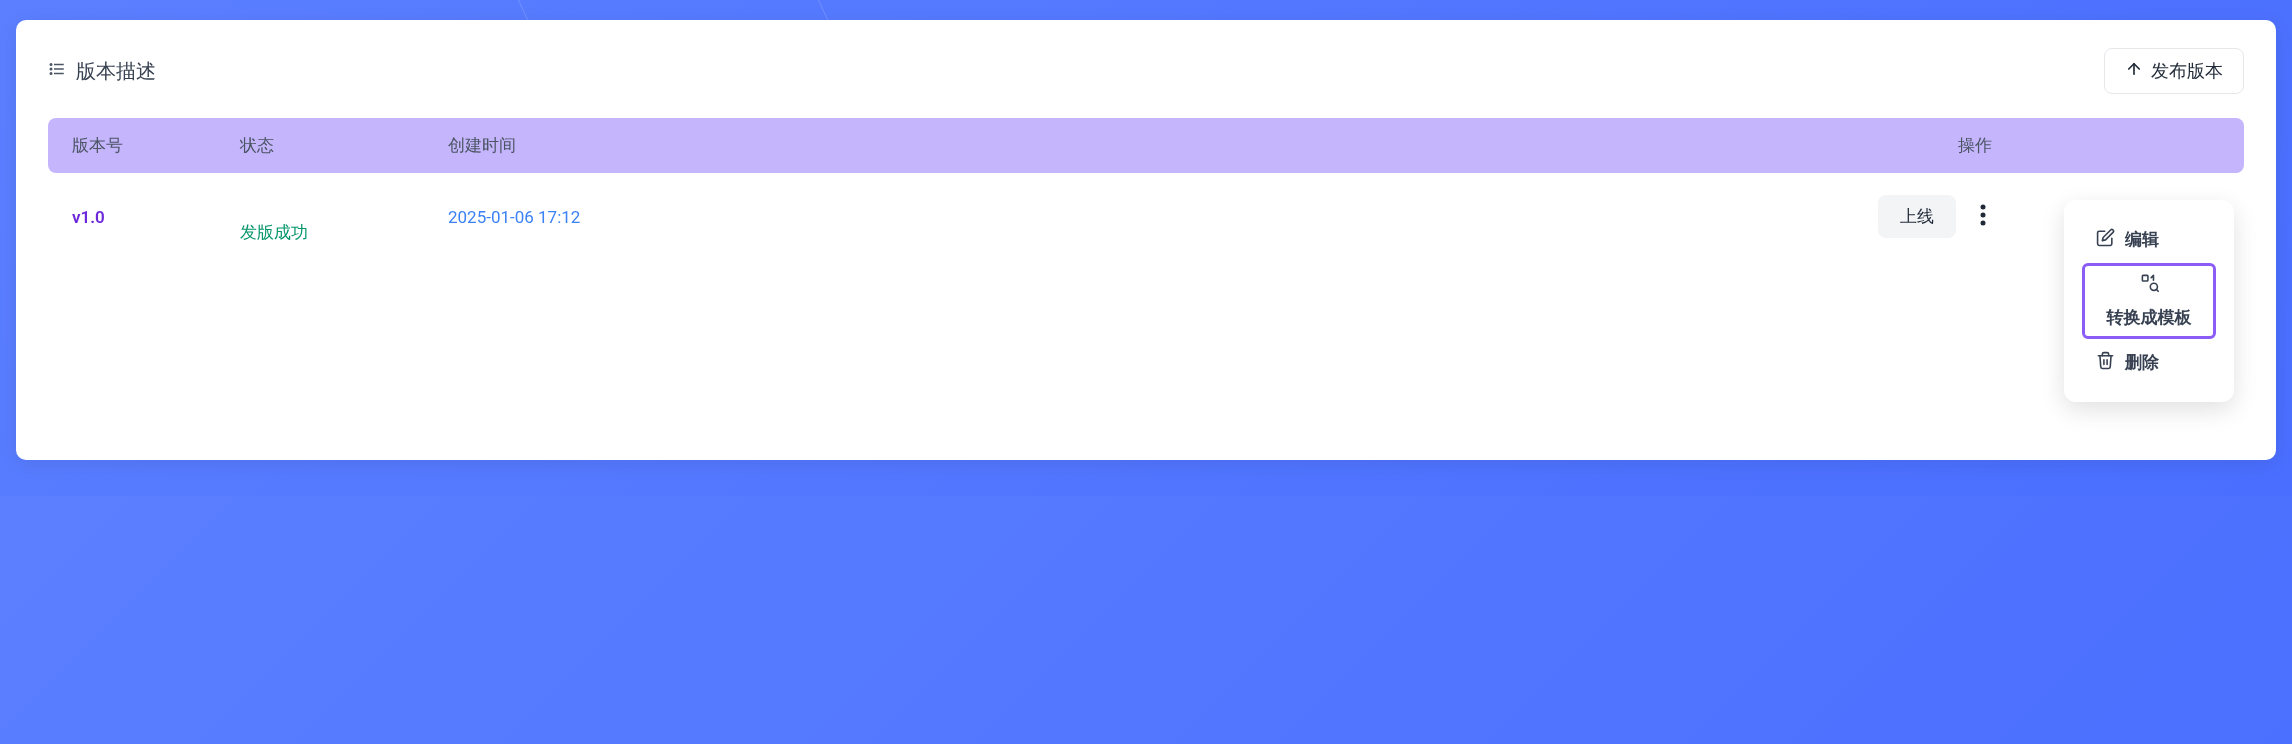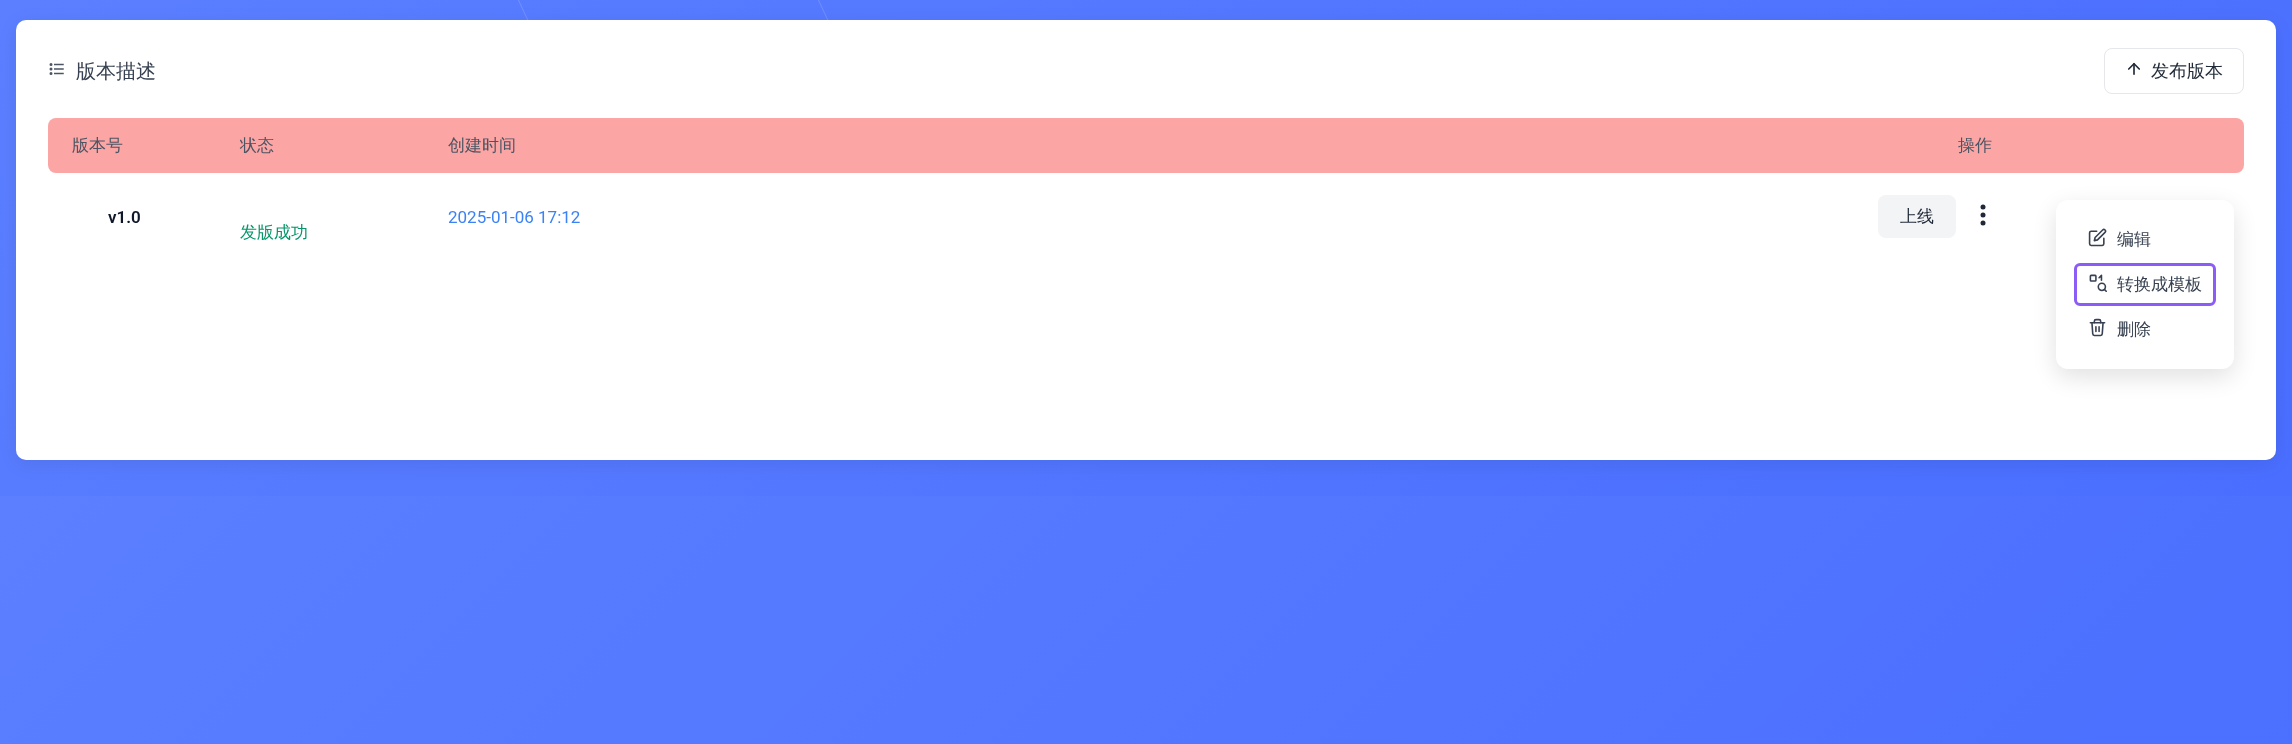--- a/index.html
+++ b/index.html
@@ -73,42 +73,42 @@
       height: 18px;
       color: #1f2937;
     }
 
     .table-wrap {
       width: 100%;
     }
     .thead-row {
       display: grid;
       grid-template-columns: 160px 200px 260px 1fr 220px;
-      background: #fca5a5;
+      background: #c4b5fd;
       border-radius: 8px;
       padding: 16px 24px;
       gap: 8px;
     }
     .thead-cell {
       font-size: 17px;
       font-weight: 500;
       color: #4b5563;
     }
     .tbody-row {
       display: grid;
       grid-template-columns: 160px 200px 260px 1fr 220px;
       padding: 16px 24px;
       align-items: center;
       gap: 8px;
     }
     .cell {
       font-size: 17px;
       color: #3b82f6;
     }
-    .version-cell { font-weight: 600; color: #0f172a; margin-left: 36px; }
+    .version-cell { font-weight: 600; color: #6d28d9; }
     .status-success { color: #059669; font-weight: 500; margin-top: 32px; }
 
     .action-cell {
       display: flex;
       align-items: center;
       justify-content: flex-end;
       gap: 18px;
     }
     .online-btn {
       background: #f3f4f6;
@@ -134,36 +134,38 @@
     .dropdown {
       position: absolute;
       right: 42px;
       top: 180px;
       background: #ffffff;
       border-radius: 12px;
       box-shadow: 0 8px 24px rgba(0,0,0,0.12);
       padding: 18px;
       min-width: 170px;
       z-index: 10;
+      font-weight: bold;
     }
     .dropdown-item {
       display: flex;
       align-items: center;
       gap: 10px;
       padding: 10px 14px;
       font-size: 17px;
       color: #374151;
       border-radius: 6px;
       cursor: pointer;
     }
     .dropdown-item.highlighted {
       border: 3px solid #8b5cf6;
       border-radius: 6px;
       margin: 2px 0;
       padding: 7px 11px;
+      flex-direction: column;
     }
     .menu-icon {
       width: 19px;
       height: 19px;
       color: #374151;
       flex-shrink: 0;
     }
   </style>
 </head>
 <body>

